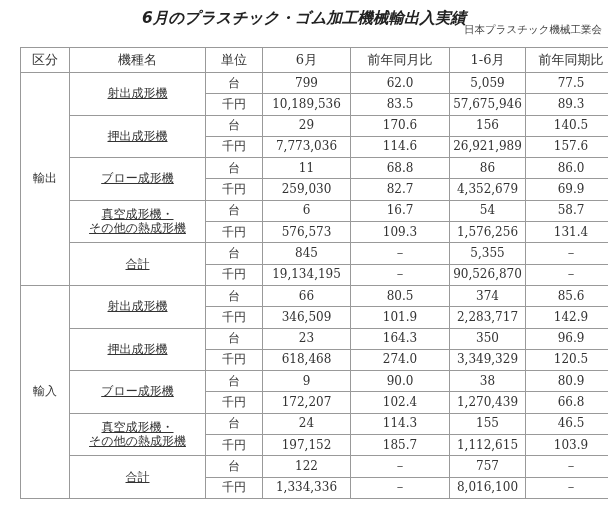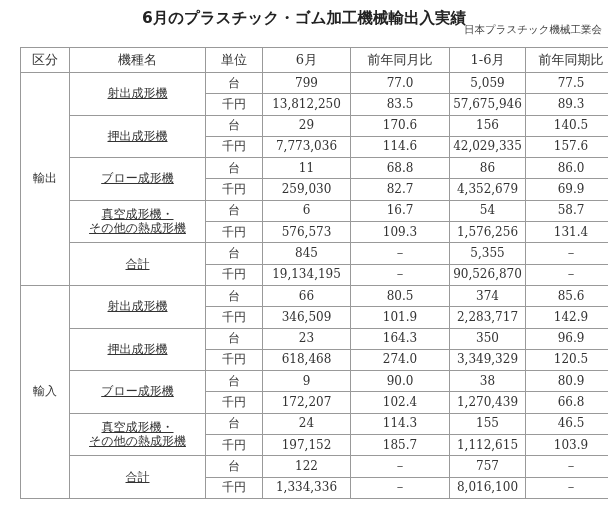--- a/index.html
+++ b/index.html
@@ -1,20 +1,20 @@
 <!DOCTYPE html>
 <html><head>
 <meta charset="utf-8">
 <style>
   html, body { margin: 0; padding: 0; background: #ffffff; }
   body { width: 608px; height: 527px; position: relative; overflow: hidden;
          font-family: "DejaVu Serif", "Liberation Serif", serif; color: #333; }
   .title { position: absolute; top: 8px; left: 0; width: 608px; text-align: center;
            font-family: "DejaVu Sans", "Liberation Sans", sans-serif; font-weight: bold;
-           font-size: 15.5px; color: #222; letter-spacing: 0px; }
+           font-size: 15.5px; color: #222; letter-spacing: 0px; font-style: italic; }
   .org { position: absolute; top: 23px; right: 6px; font-size: 10.5px; color: #444; }
   table { position: absolute; top: 47px; left: 20px; width: 596px; border-collapse: collapse;
           table-layout: fixed; font-size: 12px; border-radius: 15px; }
   td, th { border: 1px solid #999; text-align: center; padding: 0; height: 20.3px;
            font-weight: normal; color: #333; line-height: 1.1; }
   th { height: 24px; font-size: 13px; }
   .thick-l { border-left: 1.5px solid #666; }
   .sec-top td { border-top: 1.5px solid #777; }
   .name { font-size: 12px; text-decoration: underline; }
   .footnote { position: absolute; top: 529px; left: 9px; font-size: 10.5px; color: #444; }
@@ -48,46 +48,46 @@
     </tr>
   </thead>
   <tbody id="tbody">
       <tr class="sec-top">
         <td rowspan="10">輸出</td>
         <td rowspan="2" class="name">
           <div>射出成形機</div>
         </td>
         <td>台</td>
         <td class="thick-l">799</td>
-        <td class="thick-l">77.0</td>
+        <td class="thick-l">62.0</td>
         <td class="thick-l">5,059</td>
         <td class="thick-l">77.5</td>
       </tr>
       <tr>
         <td>千円</td>
-        <td class="thick-l">13,812,250</td>
+        <td class="thick-l">10,189,536</td>
         <td class="thick-l">83.5</td>
         <td class="thick-l">57,675,946</td>
         <td class="thick-l">89.3</td>
       </tr>
       <tr>
         <td rowspan="2" class="name">
           <div>押出成形機</div>
         </td>
         <td>台</td>
         <td class="thick-l">29</td>
         <td class="thick-l">170.6</td>
         <td class="thick-l">156</td>
         <td class="thick-l">140.5</td>
       </tr>
       <tr>
         <td>千円</td>
         <td class="thick-l">7,773,036</td>
         <td class="thick-l">114.6</td>
-        <td class="thick-l">42,029,335</td>
+        <td class="thick-l">26,921,989</td>
         <td class="thick-l">157.6</td>
       </tr>
       <tr>
         <td rowspan="2" class="name">
           <div>ブロー成形機</div>
         </td>
         <td>台</td>
         <td class="thick-l">11</td>
         <td class="thick-l">68.8</td>
         <td class="thick-l">86</td>

